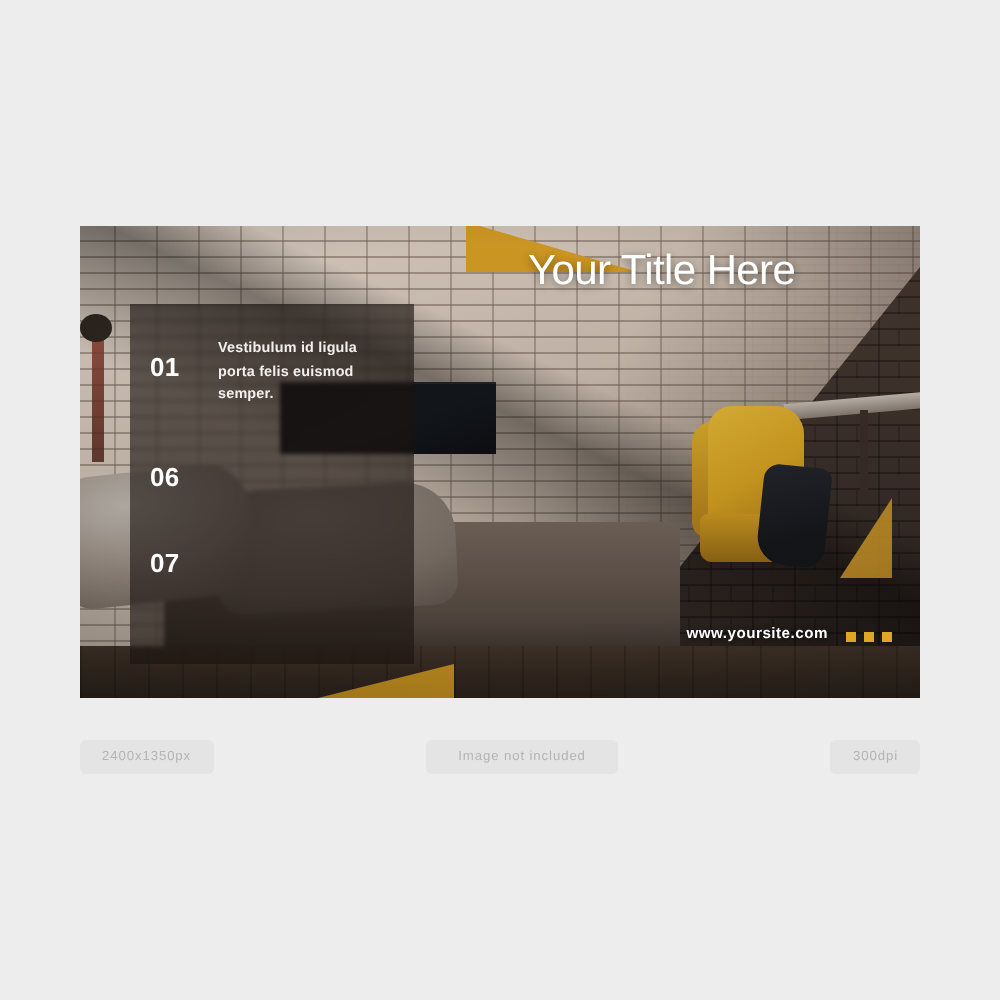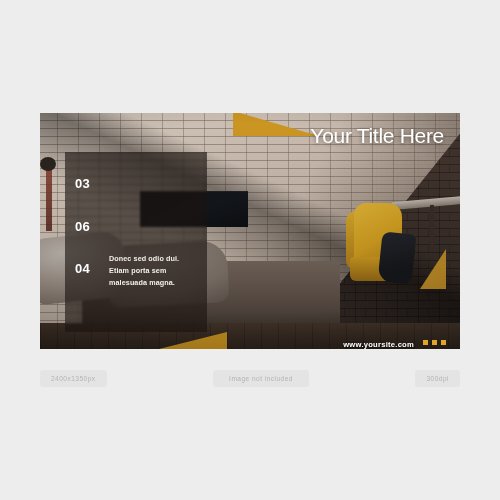--- a/index.html
+++ b/index.html
@@ -243,34 +243,33 @@
   
   .feature-row.r1 { margin-top: 2px; }
   .feature-row.r2 { margin-top: 20px; }
   .feature-row.r3 { margin-top: 20px; }
 
   
   #headline {
     position: absolute;
     right: 16px; top: 10px;
     width: 180px;
-    text-align: right;
     color: #ffffff;
     font-size: 21px;
     line-height: 1.22;
     letter-spacing: -.3px;
     text-shadow: 0 1px 4px rgba(0,0,0,.45);
   }
 
   
   #banner-footer {
     position: absolute;
-    right: 14px; bottom: 0;
+    right: 14px; bottom: 28px;
     display: flex;
-    align-items: flex-start;
+    align-items: flex-end;
     gap: 9px;
   }
   #site-url {
     color: #ffffff;
     font-size: 7.6px;
     font-weight: bold;
     letter-spacing: .25px;
     text-shadow: 0 1px 3px rgba(0,0,0,.6);
   }
   .dots { display: flex; gap: 4px; }
@@ -337,30 +336,30 @@
 
       <div class="floor"></div>
       <div class="tri-bottom"></div>
       <div class="grade"></div>
     </div>
 
     <div id="content-panel">
       <div class="feature-list">
 
         <div class="feature-row r1">
-          <div class="feature-num">03</div>
+          <div class="feature-num">01</div>
+          <div class="feature-text">Vestibulum id ligula porta felis euismod semper.</div>
         </div>
 
         <div class="feature-row r2">
           <div class="feature-num">06</div>
         </div>
 
         <div class="feature-row r3">
-          <div class="feature-num">04</div>
-          <div class="feature-text">Donec sed odio dui. Etiam porta sem malesuada magna.</div>
+          <div class="feature-num">07</div>
         </div>
 
       </div>
     </div>
 
     <div id="headline">Your Title Here</div>
 
     <div id="banner-footer">
       <div id="site-url">www.yoursite.com</div>
       <div class="dots">

